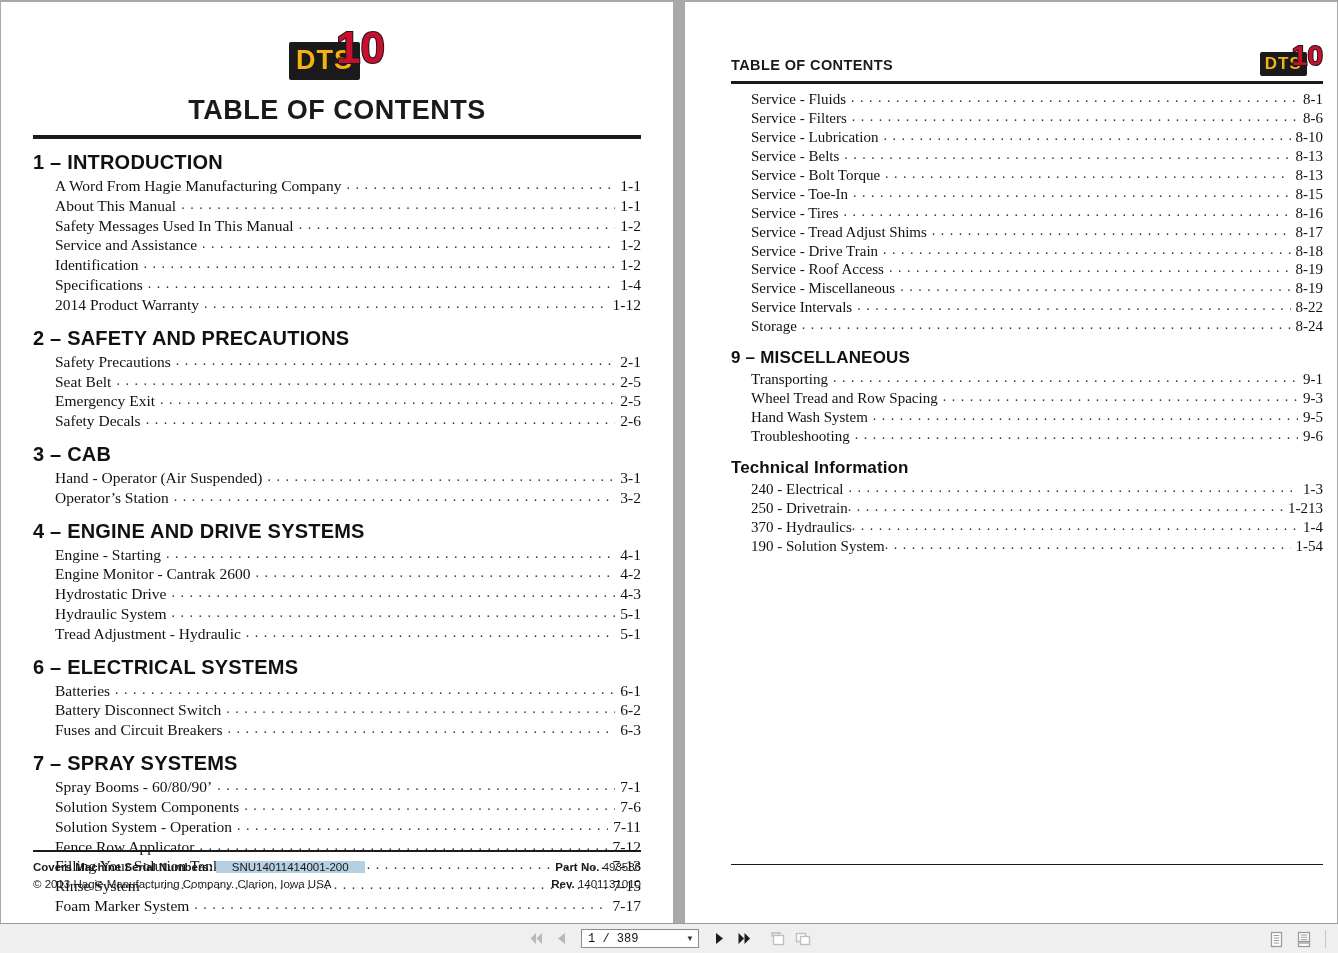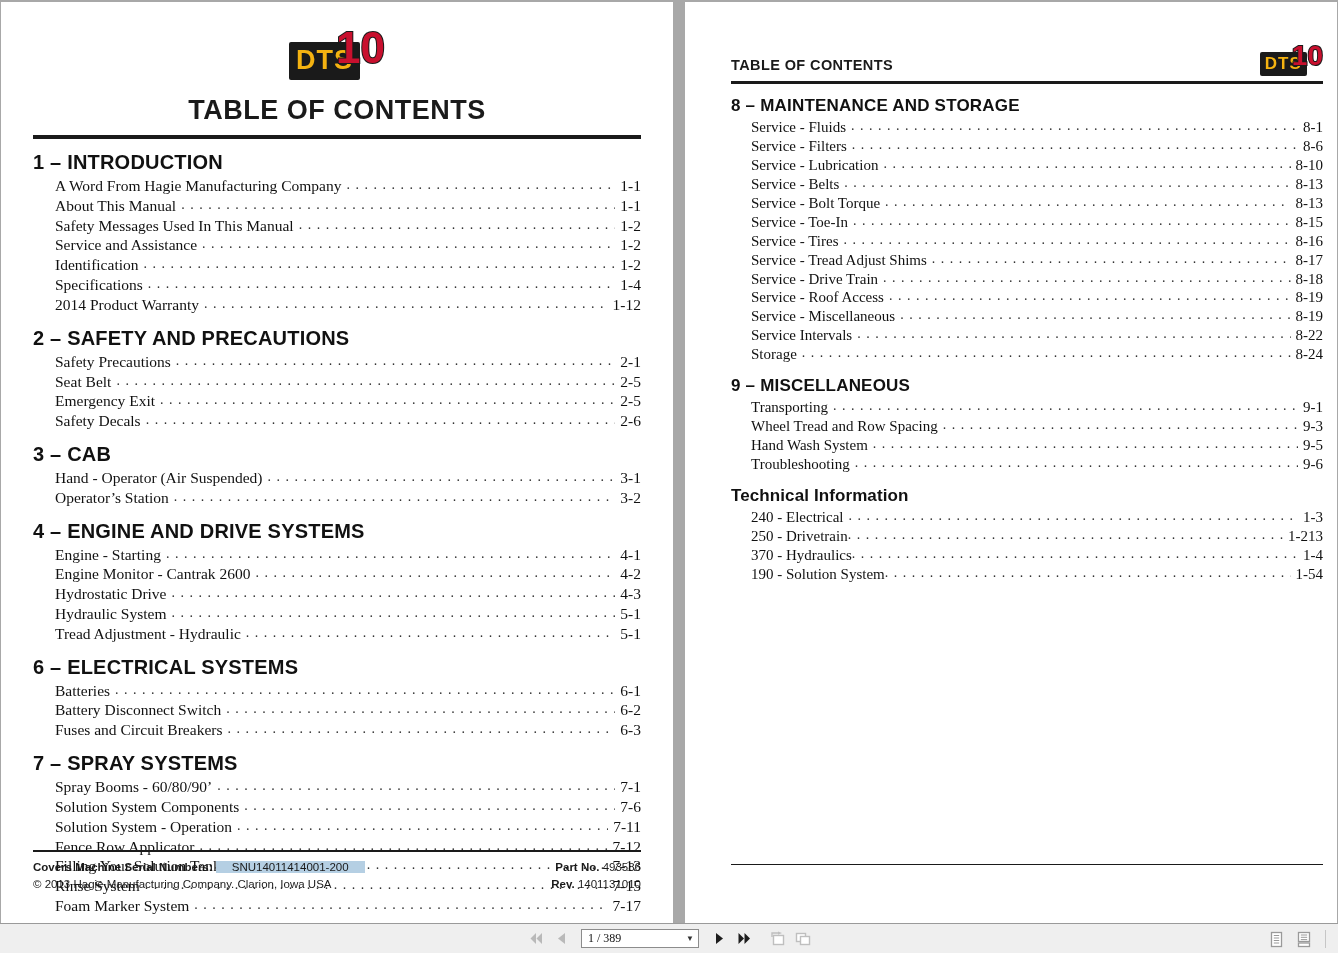--- a/index.html
+++ b/index.html
@@ -195,21 +195,21 @@
   .pagebox {
     display: flex; align-items: center;
     width: 118px; height: 19px;
     background: #ffffff;
     border: 1px solid #8c8c8c;
     margin: 0 6px;
     box-sizing: border-box;
   }
   .pagebox .val {
     flex: 1; font-size: 12px; color: #111; padding-left: 6px;
-    font-family: Liberation Serif, serif;
+    font-family: Liberation Mono, monospace;
   }
   .pagebox .caret {
     width: 16px; text-align: center; font-size: 8px; color: #333;
     line-height: 1;
   }
   .tb-right {
     position: absolute; right: 8px; top: 0; height: 30px;
     display: flex; align-items: center; gap: 6px;
   }
   .tb-sep {
@@ -421,21 +421,20 @@
       <div class="page-inner-right">
         <div class="right-head">
           <div class="right-head-title">TABLE OF CONTENTS</div>
           <span class="logo logo-right">
             <span class="dts">DTS</span><span class="ten">10</span>
           </span>
         </div>
         <hr class="rule-head-right">
 
         <div class="toc" id="toc-right">
-            <div class="sec-head">8 – MAINTENANCE AND STORAGE</div>
             <div class="entry">
               <span class="label">Service - Fluids</span>
               <span class="dots">. . . . . . . . . . . . . . . . . . . . . . . . . . . . . . . . . . . . . . . . . . . . . . . . . . . . . . . . . . . . . . . . . . . . . . . . . . . . . . . . . . . . . . . . . . . . . . . . . . . . . . . . . . . . . . . . . . . . . . . . . . . . . . . . . . . . . . . . . . . .</span>
               <span class="pgnum">8-1</span>
             </div>
             <div class="entry">
               <span class="label">Service - Filters</span>
               <span class="dots">. . . . . . . . . . . . . . . . . . . . . . . . . . . . . . . . . . . . . . . . . . . . . . . . . . . . . . . . . . . . . . . . . . . . . . . . . . . . . . . . . . . . . . . . . . . . . . . . . . . . . . . . . . . . . . . . . . . . . . . . . . . . . . . . . . . . . . . . . . . .</span>
               <span class="pgnum">8-6</span>
             </div>

